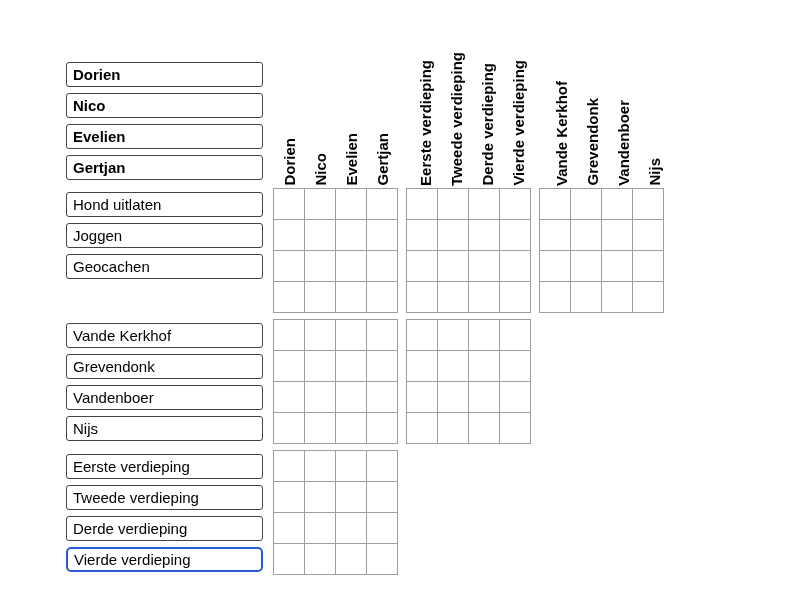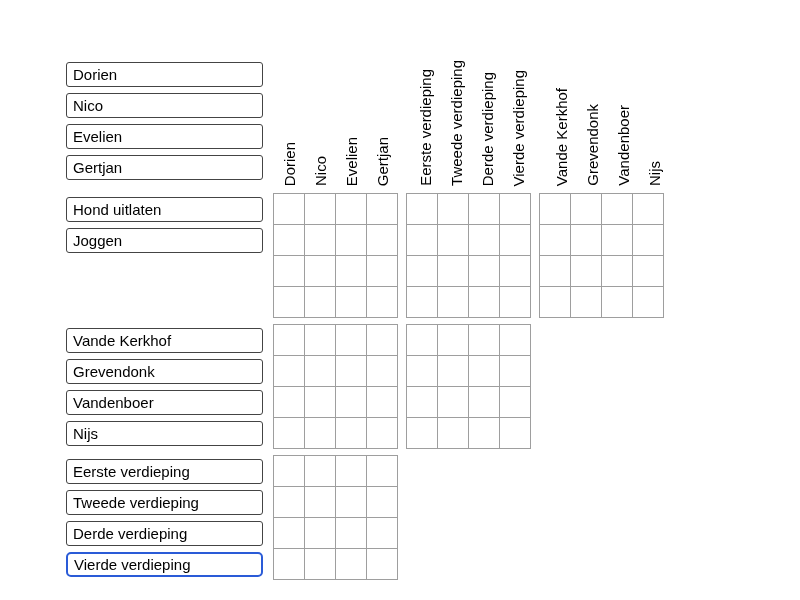--- a/index.html
+++ b/index.html
@@ -2,42 +2,42 @@
 <html><head>
 <meta charset="utf-8">
 <style>
   html,body{margin:0;padding:0;background:#ffffff;}
   .page{
     position:relative;width:800px;height:600px;background:#ffffff;overflow:hidden;
     font-family:"Liberation Sans",sans-serif;font-size:15px;color:#000;
   }
   .content{position:absolute;left:66px;top:10px;}
   
-  .header-row{display:flex;align-items:flex-end;height:178px;}
+  .header-row{display:flex;align-items:flex-end;height:178px;font-weight:bold;}
   .label-col{width:197px;margin-right:10px;display:flex;flex-direction:column;}
   .header-row .label-col{justify-content:flex-end;padding-bottom:8px;}
   .headers{display:flex;gap:8px;align-items:flex-end;}
   .header-block{width:127px;display:flex;padding-left:1px;align-items:flex-end;}
   .header-cell{flex:0 0 31px;display:flex;justify-content:center;align-items:flex-end;}
   .vtext{
     writing-mode:vertical-rl;transform:rotate(180deg);
     white-space:nowrap;line-height:1;padding-top:2px;
   }
   
   .label-box{
     box-sizing:border-box;height:25px;margin-bottom:6px;background:#ffffff;
     border:1px solid #444444;border-radius:3px;
     display:flex;align-items:center;padding-left:6px;
     overflow:hidden;white-space:nowrap;cursor:pointer;
   }
   .label-box:last-child{margin-bottom:0;}
   .label-box.focused{border:2px solid #2a5bd7;border-radius:5px;}
   
   .group-row{display:flex;margin-bottom:6px;}
-  .group-row:first-child{margin-top:5px;}
+  .group-row:first-child{}
   .group-row .label-col{padding-top:4px;}
   .grids{display:flex;gap:8px;align-items:flex-start;}
   .grid-block{
     display:grid;grid-template-columns:repeat(4,30px);grid-auto-rows:30px;
     gap:1px;background:#9e9e9e;border:1px solid #9e9e9e;
   }
   .grid-cell{background:#ffffff;cursor:pointer;}
 </style>
 </head>
 <body>
@@ -106,20 +106,23 @@
     </div>
     <div id="groups">
         <div class="group-row">
           <div class="label-col">
             <div class="label-box">
               <span>Hond uitlaten</span>
             </div>
             <div class="label-box">
               <span>Joggen</span>
             </div>
+            <div class="label-box">
+              <span>Geocachen</span>
+            </div>
           </div>
           <div class="grids">
             <div class="grid-block">
               <div class="grid-cell"></div>
               <div class="grid-cell"></div>
               <div class="grid-cell"></div>
               <div class="grid-cell"></div>
               <div class="grid-cell"></div>
               <div class="grid-cell"></div>
               <div class="grid-cell"></div>

